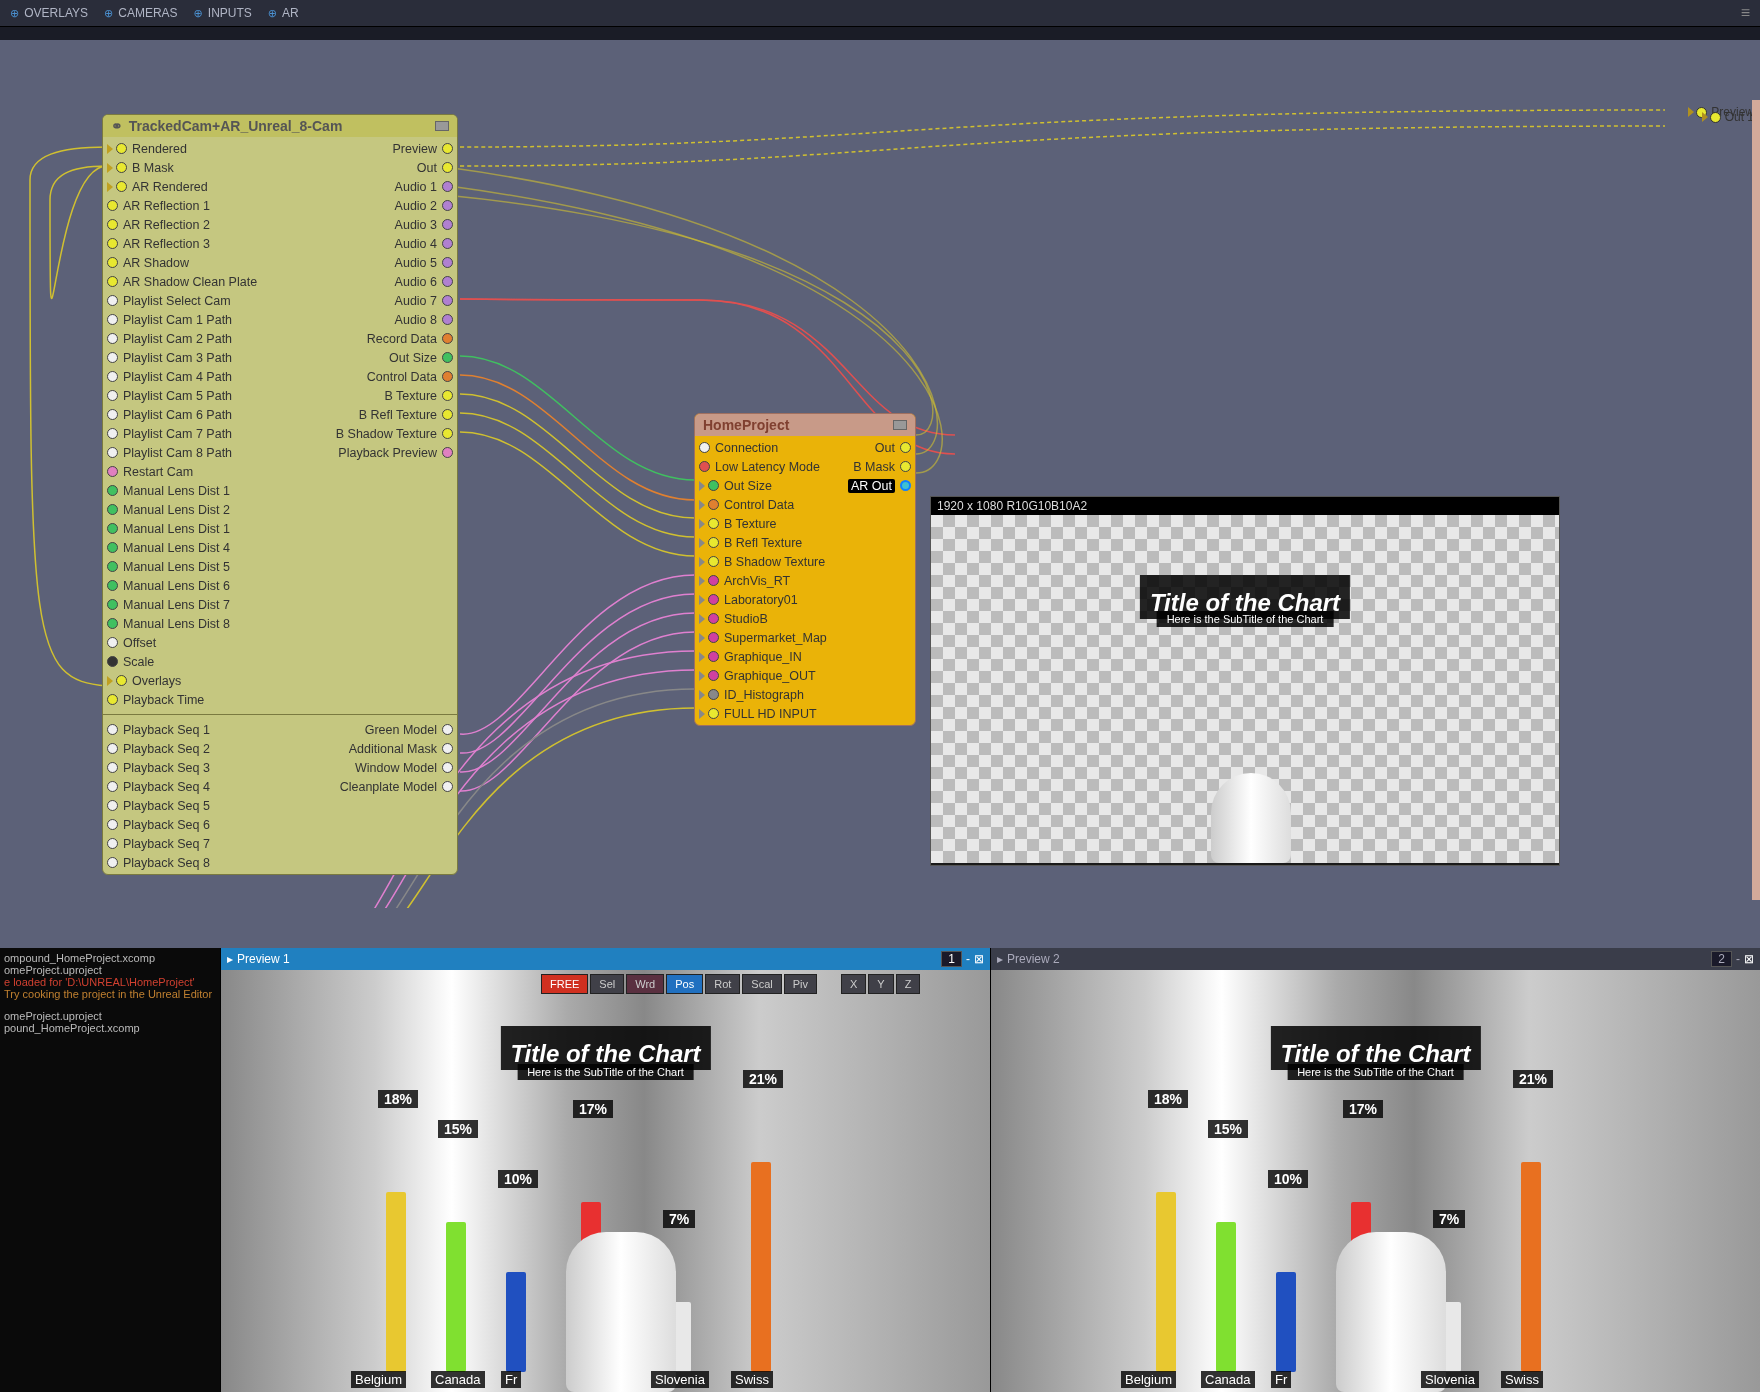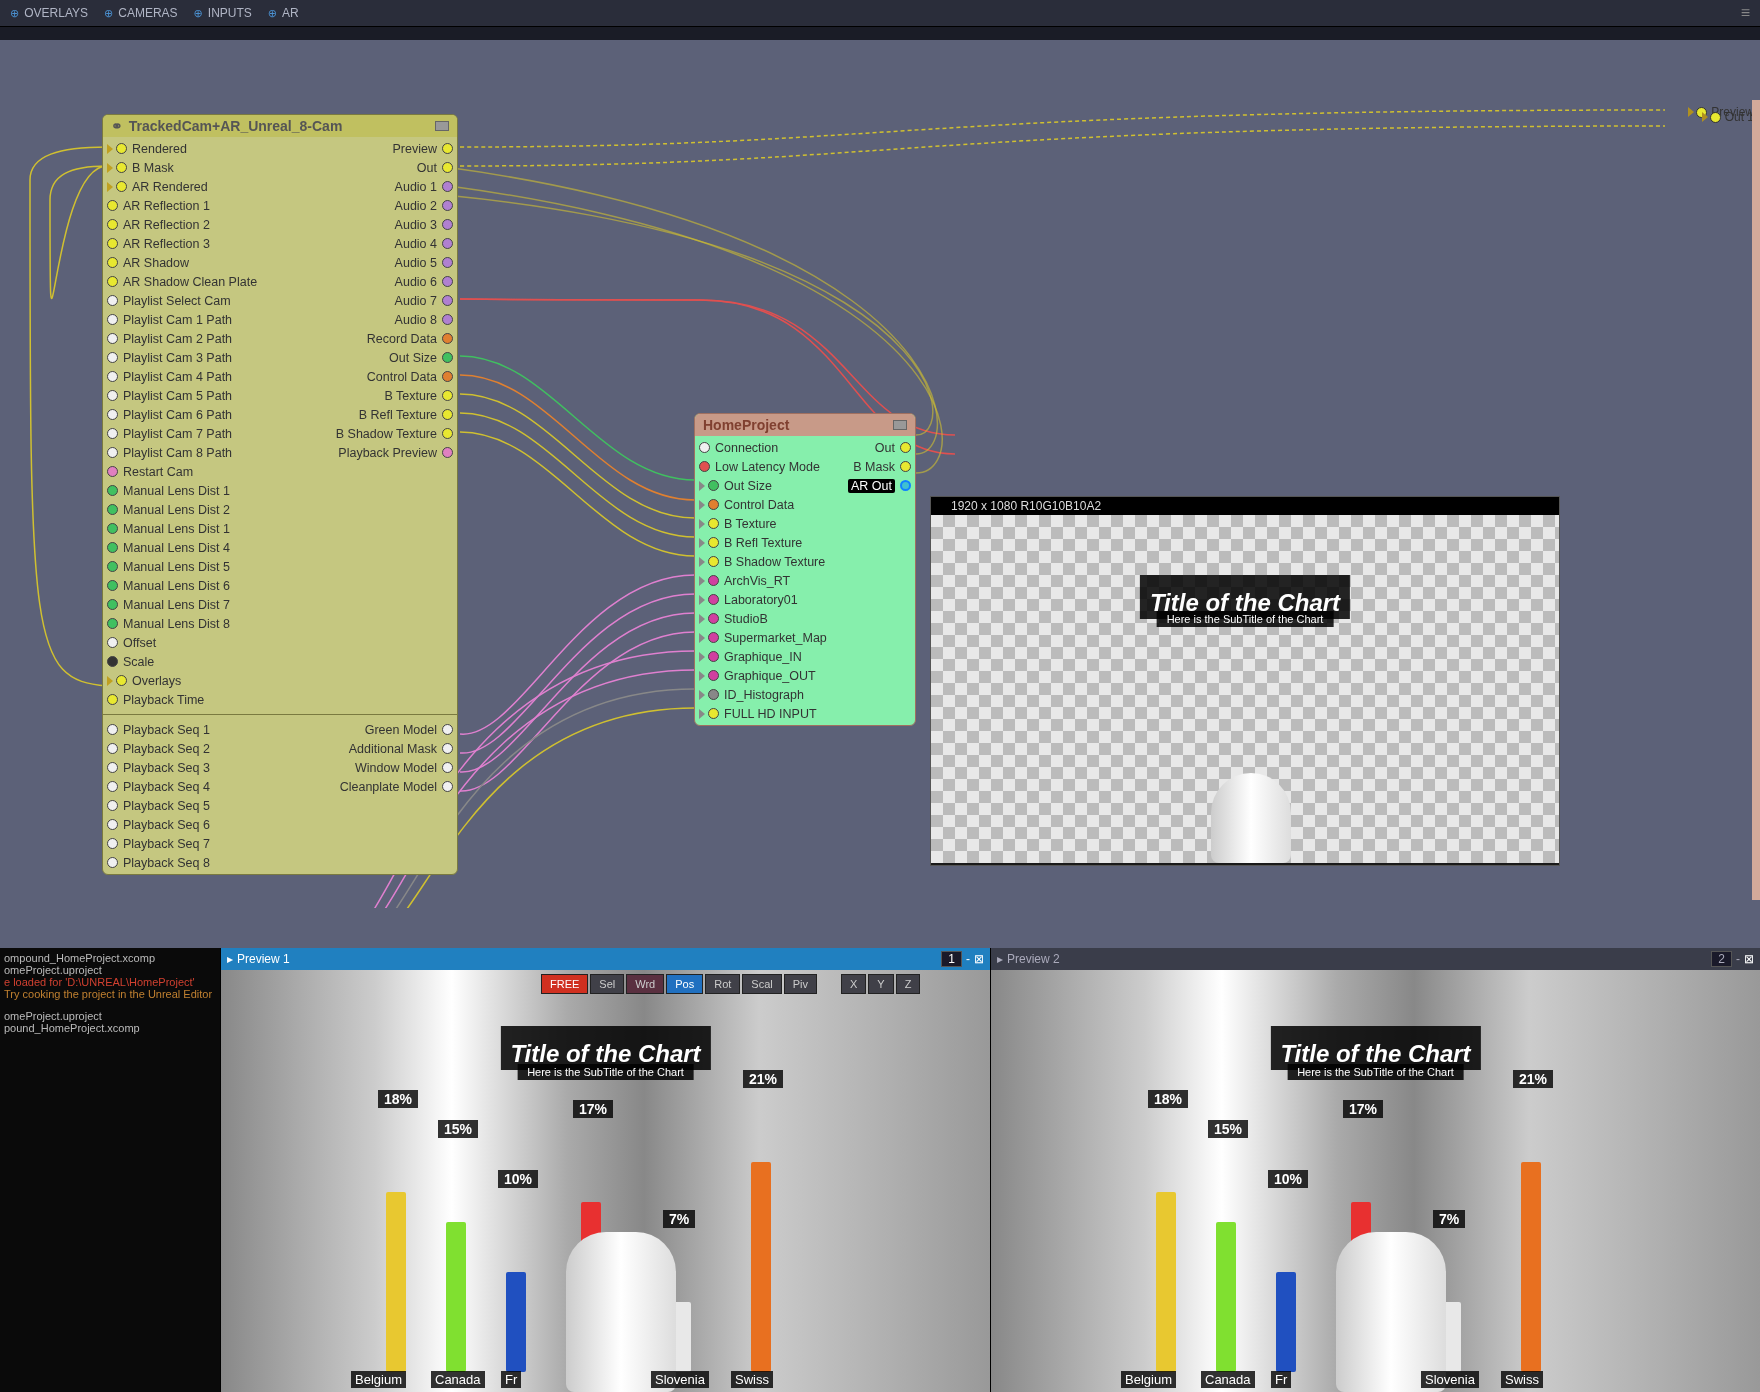--- a/index.html
+++ b/index.html
@@ -7,21 +7,21 @@
 
 .top-menu { background: #2a2d3a; height: 26px; display: flex; align-items: center; padding: 0 10px; gap: 16px; }
 .top-menu-item { color: #b0b5c5; font-size: 12px; display: flex; align-items: center; gap: 5px; cursor: pointer; }
 .top-menu-item .icon { color: #4a90d0; font-size: 11px; }
 .top-menu-right { margin-left: auto; color: #888; cursor: pointer; }
 .top-bar2 { background: #1a1c26; height: 14px; border-top: 1px solid #000; }
 
 .canvas { position: relative; width: 100%; height: 868px; background: #5c6178; overflow: hidden; }
 
 .node { position: absolute; background: #c5c780; border: 1px solid #7a7a40; border-radius: 6px; font-size: 13px; }
-.node.pink { background: #86efac; border-color: #a07060; }
+.node.pink { background: #eab308; border-color: #a07060; }
 .node-header { background: #c0c060; padding: 3px 8px; border-radius: 5px 5px 0 0; display: flex; align-items: center; gap: 6px; font-weight: bold; color: #555; font-size: 14px; }
 .node.pink .node-header { background: #c89a88; color: #804030; }
 .node-header .hmenu { margin-left: auto; width: 14px; height: 10px; background: #999; border: 1px solid #666; }
 .node-body { padding: 2px 0; }
 .node-row { display: flex; justify-content: space-between; align-items: center; height: 19px; padding: 0 4px; }
 .pin-left, .pin-right { display: flex; align-items: center; gap: 5px; color: #333; font-size: 12.5px; }
 .pin-right { flex-direction: row-reverse; }
 .pin-dot { width: 11px; height: 11px; border-radius: 50%; border: 1px solid #444; flex-shrink: 0; }
 .pin-dot.yellow { background: #e8e830; }
 .pin-dot.white { background: #f0f0f0; }
@@ -37,21 +37,21 @@
 .pin-arrow { width: 0; height: 0; border-top: 5px solid transparent; border-bottom: 5px solid transparent; border-left: 6px solid #888; margin-right: -2px; }
 .pin-arrow.yellow-a { border-left-color: #c0a020; }
 .sep { height: 1px; background: #7a7a40; margin: 3px 0; }
 .ar-out-hl { background: #000; color: #fff; padding: 0 3px; border-radius: 2px; }
 
 .end-pin { position: absolute; display: flex; align-items: center; gap: 4px; font-size: 12px; color: #333; }
 .end-pin .pin-dot { border-color: #333; }
 .end-pin .pin-arrow { border-left-color: #b09020; }
 
 .preview-panel { position: absolute; background: #1a1a1a; border: 1px solid #555; }
-.preview-top { background: #000; color: #ddd; font-size: 12px; padding: 2px 20px; }
+.preview-top { background: #000; color: #ddd; font-size: 12px; padding: 2px 6px; }
 .checker { background-image: linear-gradient(45deg, #bbb 25%, transparent 25%), linear-gradient(-45deg, #bbb 25%, transparent 25%), linear-gradient(45deg, transparent 75%, #bbb 75%), linear-gradient(-45deg, transparent 75%, #bbb 75%); background-size: 24px 24px; background-position: 0 0, 0 12px, 12px -12px, -12px 0; background-color: #e8e8e8; position: relative; }
 
 svg.wires { position: absolute; top: 0; left: 0; width: 100%; height: 100%; pointer-events: none; }
 
 .bottom-area { position: absolute; top: 948px; left: 0; width: 100%; height: 484px; display: flex; background: #111; }
 .log-panel { width: 220px; background: #0a0a0a; padding: 4px; font-size: 11px; }
 .log-line { color: #bbb; white-space: nowrap; overflow: hidden; }
 .log-line.err { color: #d04030; }
 .log-line.warn { color: #c08030; }
 .preview-pane { flex: 1; background: #2a2a2a; position: relative; border-left: 1px solid #000; }

